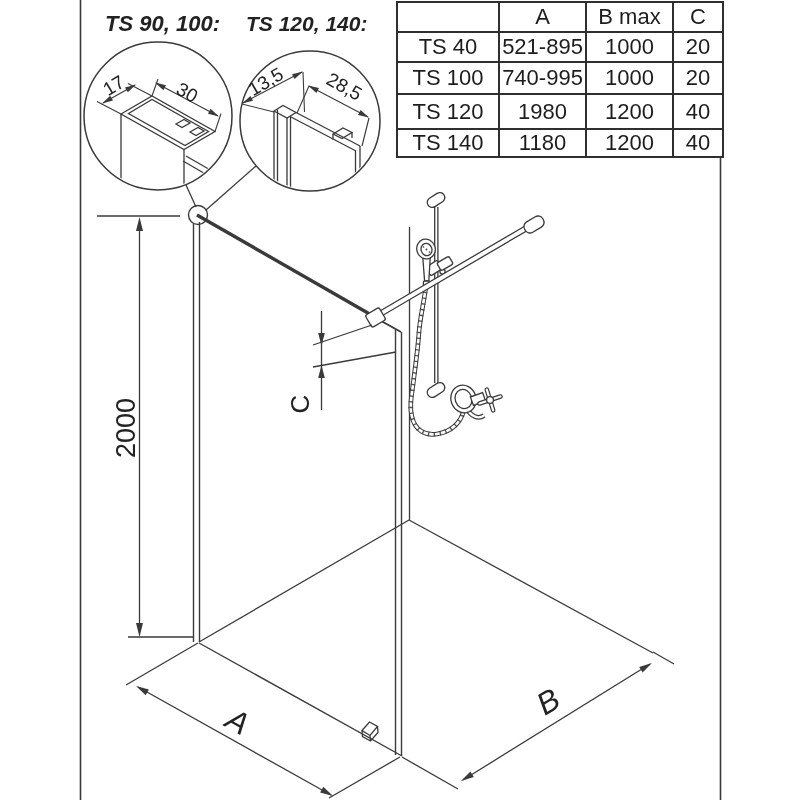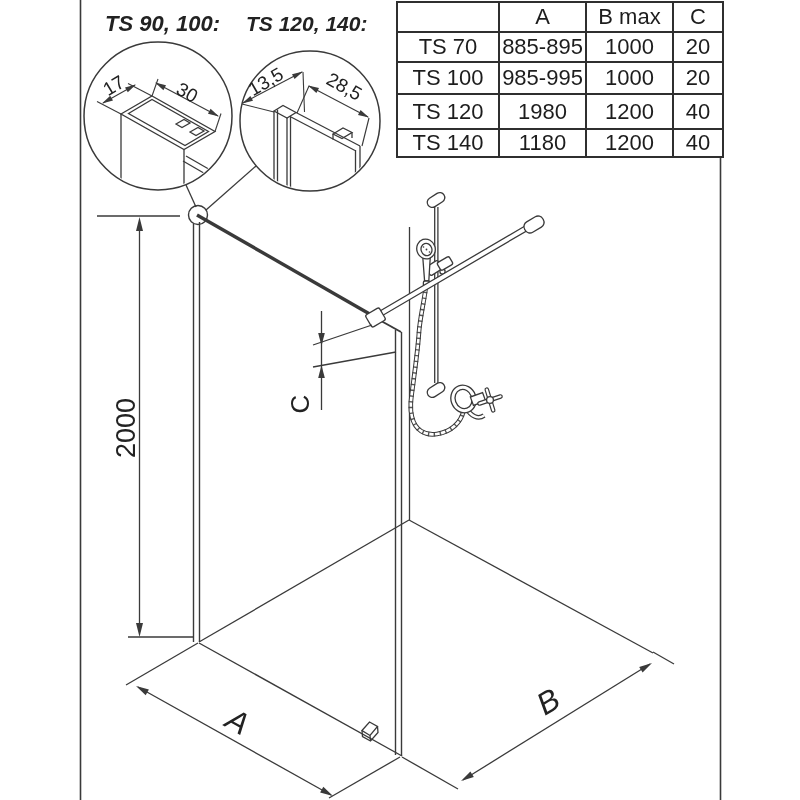--- a/index.html
+++ b/index.html
@@ -217,28 +217,28 @@
         <col style="width:50px">
       </colgroup>
   <tbody>
         <tr style="height:30px">
     <td></td>
     <td>A</td>
     <td>B max</td>
     <td>C</td>
   </tr>
   <tr style="height:30px">
-    <td>TS 70</td>
-    <td>885-895</td>
+    <td>TS 40</td>
+    <td>521-895</td>
     <td>1000</td>
     <td>20</td>
   </tr>
   <tr style="height:32px">
     <td>TS 100</td>
-    <td>985-995</td>
+    <td>740-995</td>
     <td>1000</td>
     <td>20</td>
   </tr>
   <tr style="height:35px">
     <td>TS 120</td>
     <td>1980</td>
     <td>1200</td>
     <td>40</td>
   </tr>
   <tr style="height:21px">

